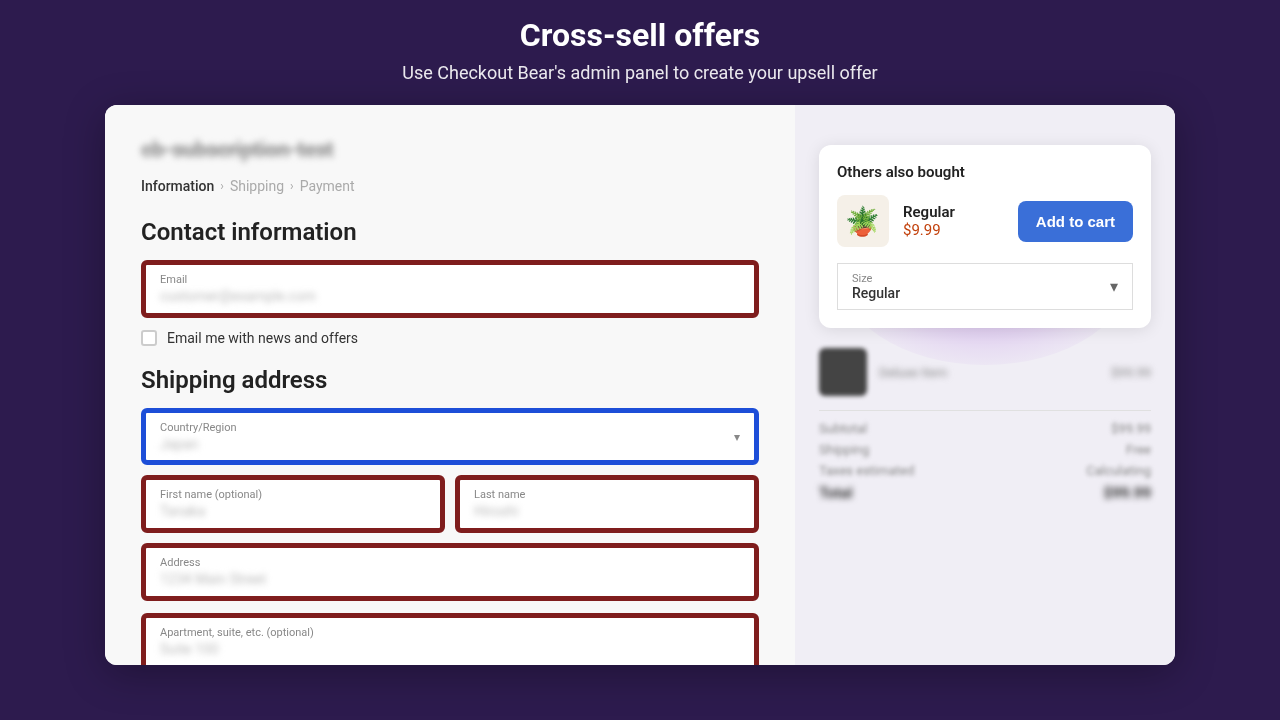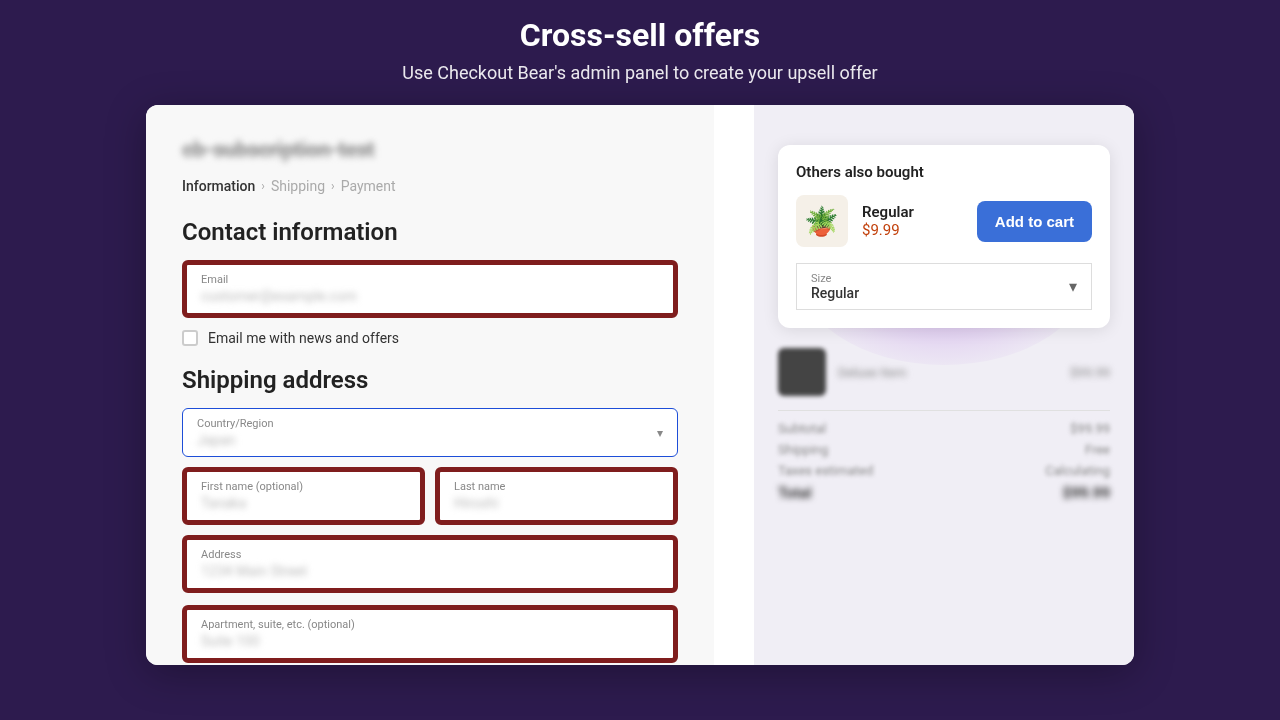--- a/index.html
+++ b/index.html
@@ -26,26 +26,25 @@
     }
     .header p {
       font-size: 18px;
       font-weight: 400;
       opacity: 0.9;
     }
 
     .main-card {
       background: white;
       border-radius: 12px;
-      width: 988px;
+      width: 1070px;
       height: 560px;
       display: flex;
       overflow: hidden;
       box-shadow: 0 8px 40px rgba(0,0,0,0.3);
-      gap: 40px;
     }
 
     
     .left-panel {
       flex: 1;
       padding: 32px 36px;
       overflow: hidden;
       background: #f8f8f8;
     }
 
@@ -128,21 +127,21 @@
       color: #333;
       text-align: center;
     }
 
     .shipping-section {
       margin-top: 4px;
     }
 
     .select-field {
       width: 100%;
-      border: 1px solid #1d4ed8;
+      border: 5px solid #1d4ed8;
       border-radius: 6px;
       background: white;
       padding: 8px 14px;
       font-size: 14px;
       color: #333;
       display: flex;
       justify-content: space-between;
       align-items: flex-end;
       margin-bottom: 10px;
       position: relative;

